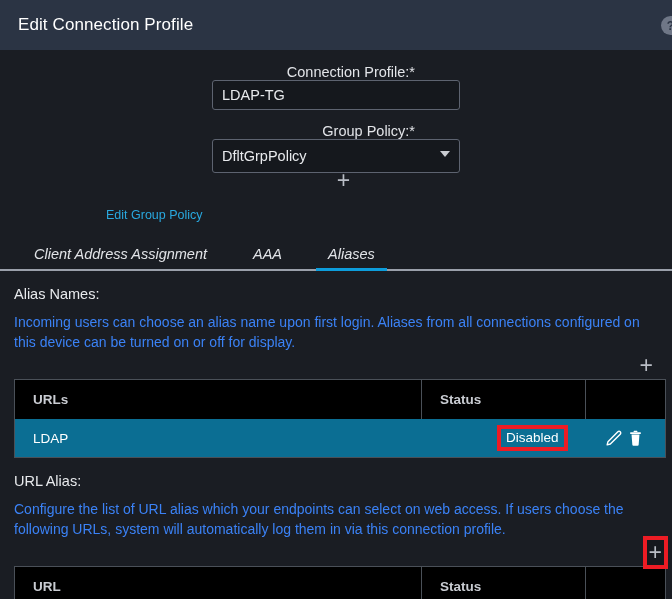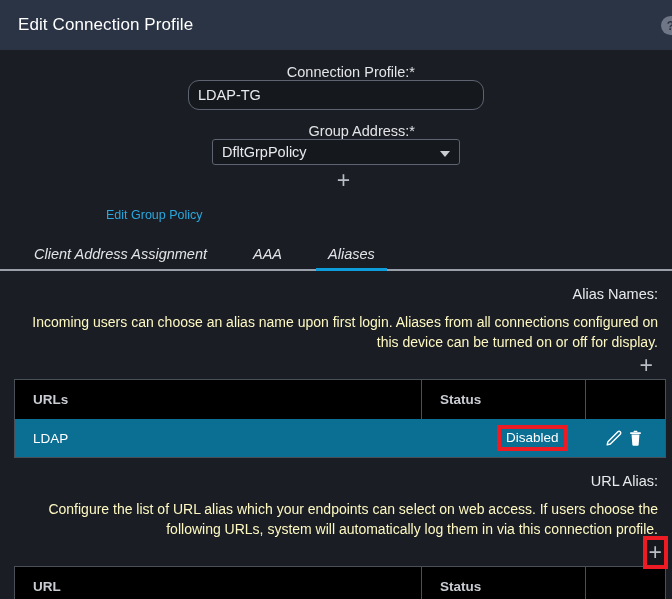--- a/index.html
+++ b/index.html
@@ -68,40 +68,40 @@
   }
   .form-label {
     width: 188px;
     text-align: right;
     padding-right: 15px;
     font-size: 14.5px;
     color: #e2e4e8;
     box-sizing: border-box;
   }
   .text-input {
-    width: 296px;
+    width: 248px;
     height: 30px;
     background: #15181d;
     border: 1px solid #5d6370;
-    border-radius: 11px;
+    border-radius: 3px;
     color: #e8eaed;
     font-size: 14.5px;
     font-family: "Liberation Sans", sans-serif;
     padding: 0 9px;
     box-sizing: border-box;
     outline: none;
   }
   .select-wrap {
     position: relative;
     width: 248px;
     height: 30px;
   }
   .select-box {
     width: 248px;
-    height: 26px;
+    height: 34px;
     background: #15181d;
     border: 1px solid #5d6370;
     border-radius: 3px;
     color: #e8eaed;
     font-size: 14.5px;
     padding: 0 9px;
     display: flex;
     align-items: center;
     box-sizing: border-box;
   }
@@ -159,30 +159,29 @@
     left: 0;
     right: 0;
     bottom: -2px;
     height: 3px;
     background: #0d9ddb;
   }
 
   
   .section {
     padding: 0 14px;
-    text-align: right;
   }
   .section-title {
     font-size: 14.5px;
     color: #e8eaed;
     margin: 15px 0 11px 0;
   }
   .section-desc {
     font-size: 14px;
-    color: #fef9c3;
+    color: #3b82f6;
     line-height: 1.42;
     margin: 0;
     max-width: 650px;
   }
   .add-row {
     display: flex;
     justify-content: flex-end;
     height: 26px;
     align-items: center;
     position: relative;
@@ -278,21 +277,21 @@
 <div class="page">
 
   <div class="form">
 
     <div class="form-row">
       <div class="form-label">Connection Profile:*</div>
       <input class="text-input" type="text" value="LDAP-TG" style="">
     </div>
 
     <div class="form-row">
-      <div class="form-label">Group Address:*</div>
+      <div class="form-label">Group Policy:*</div>
       <div class="select-wrap">
         <div class="select-box">DfltGrpPolicy</div>
         <span class="caret"></span>
       </div>
       <span class="plus-inline">+</span>
     </div>
 
     <a class="sublink">Edit Group Policy</a>
   </div>
 

